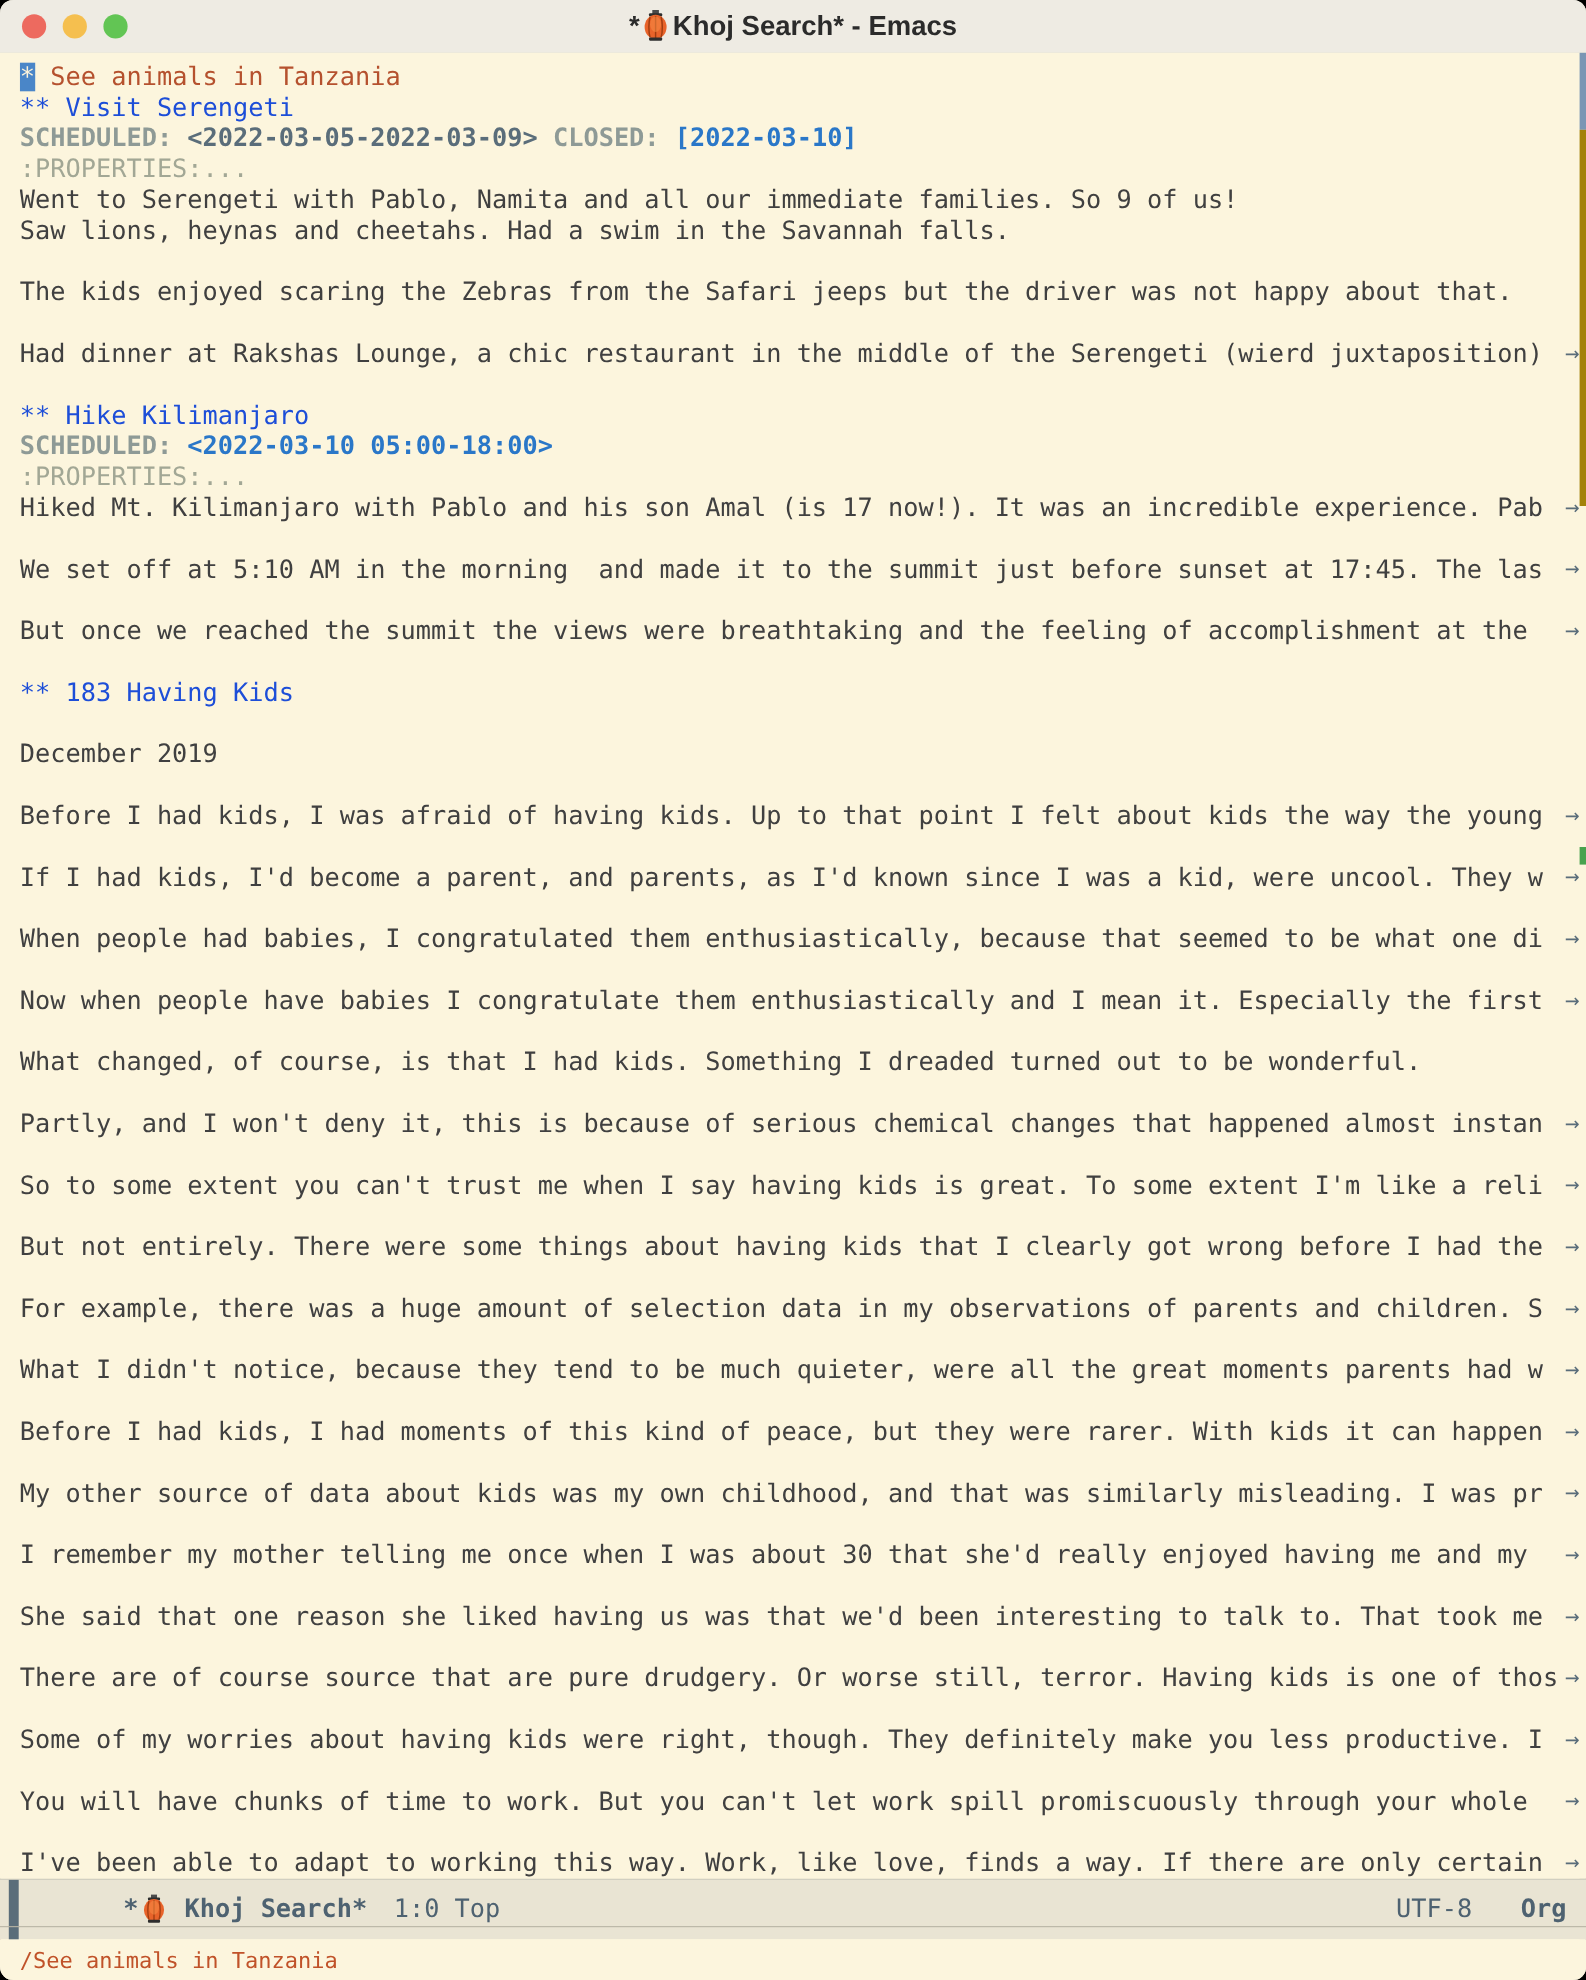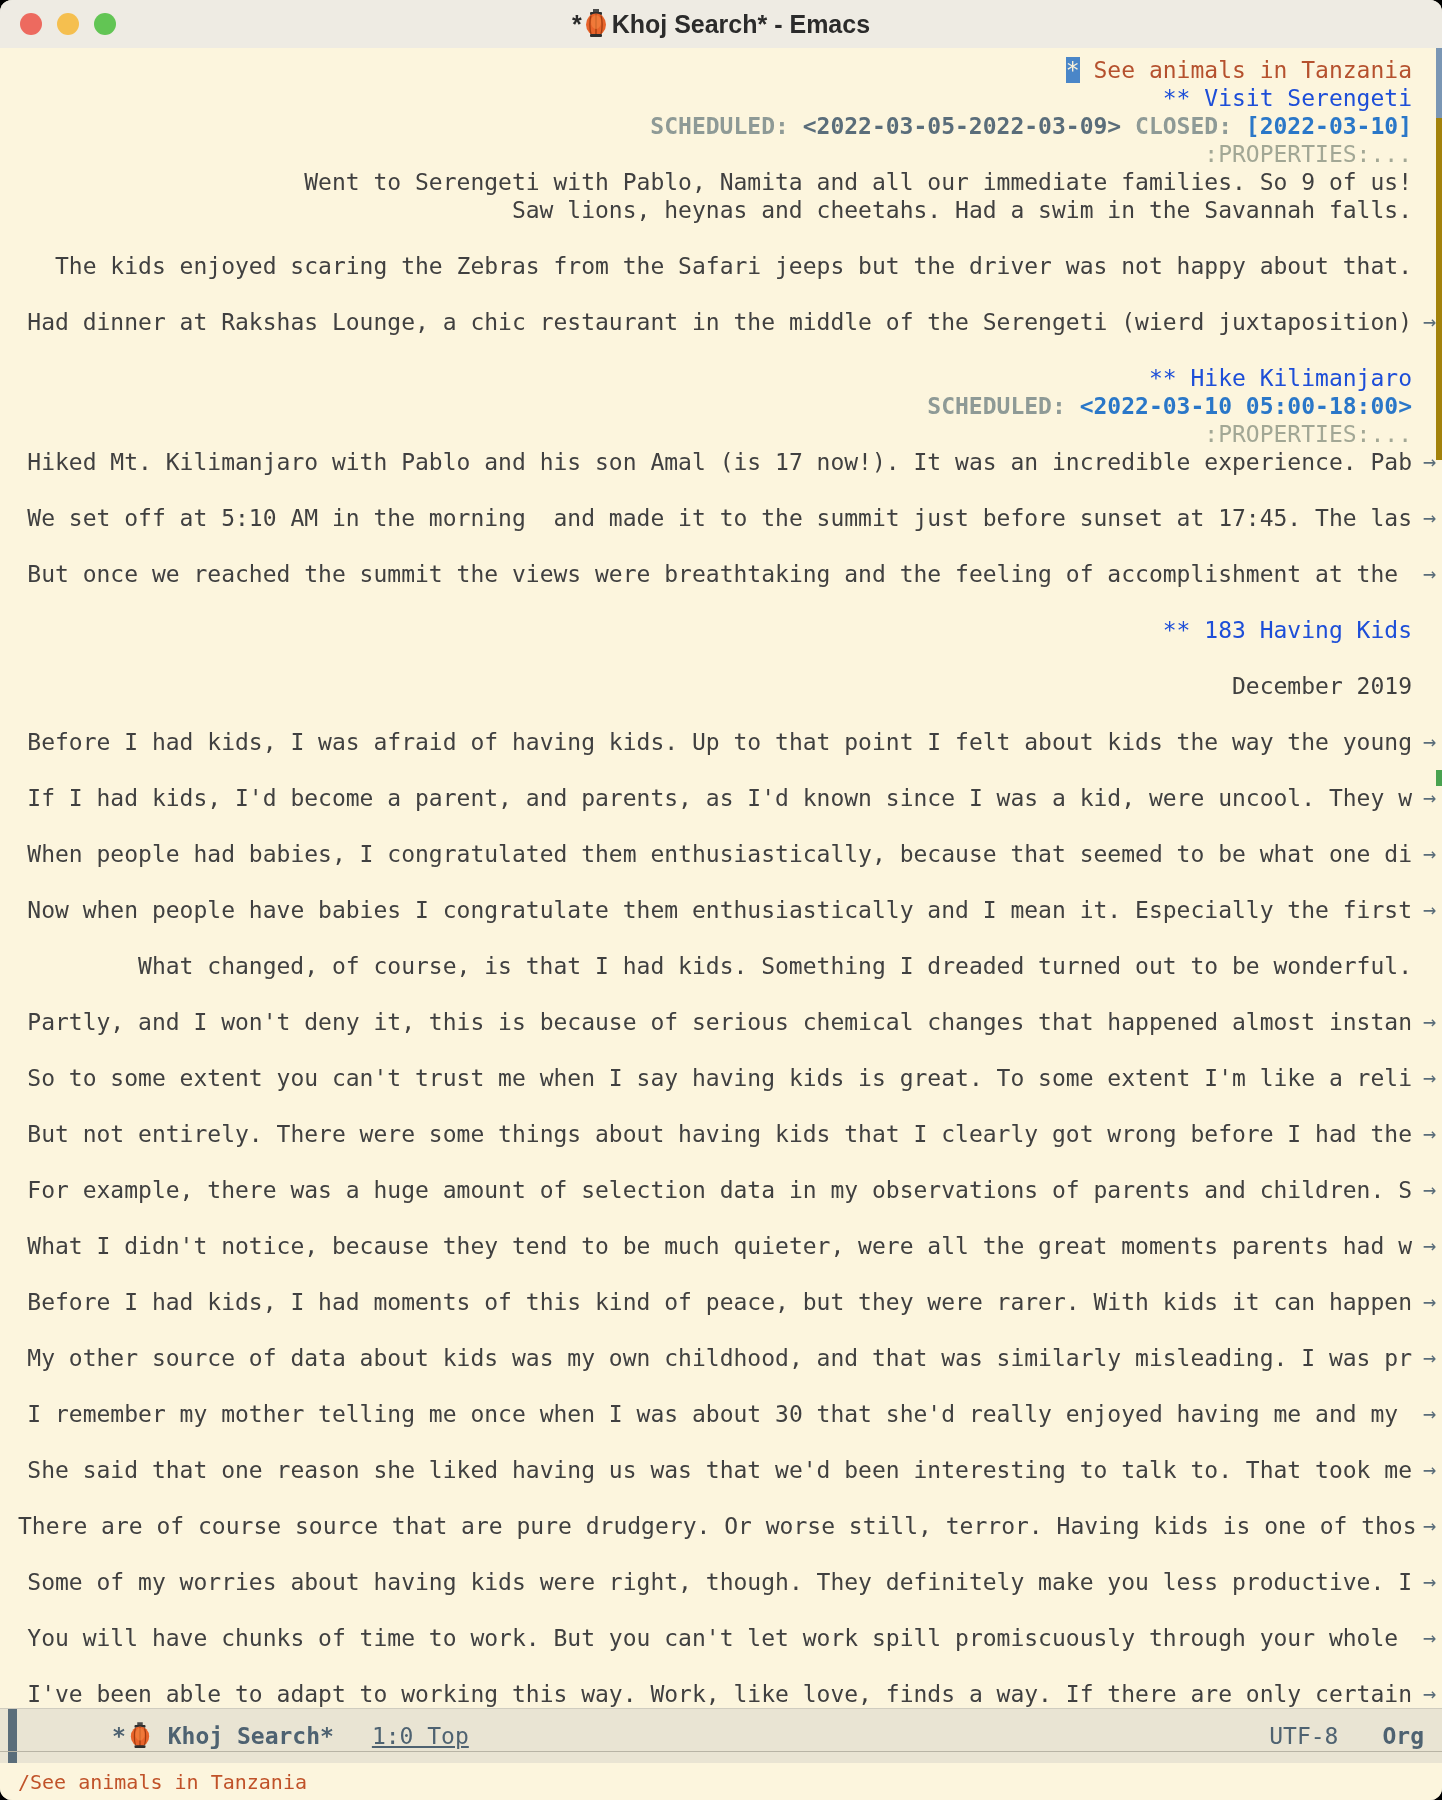--- a/index.html
+++ b/index.html
@@ -7,41 +7,41 @@
   #window{position:absolute;top:0;left:0;width:1442px;height:1800px;border-radius:12px;overflow:hidden;background:#fcf5dd;box-shadow:0 0 0 1px #b9b6ac inset;}
   
   #titlebar{position:relative;height:48px;background:#eeebe3;border-bottom:1px solid #d2cfc5;display:flex;align-items:center;justify-content:center;}
   .tl{position:absolute;top:13px;width:22px;height:22px;border-radius:50%;}
   #tl-close{left:20px;}
   #tl-min{left:57px;}
   #tl-zoom{left:94px;}
   #title{display:flex;align-items:center;font-family:"Liberation Sans",sans-serif;font-weight:bold;font-size:25px;color:#2b2b2b;}
   #title svg{margin:0 4px 0 2px;}
   
-  #buffer{position:absolute;top:48px;left:0;right:0;height:1660px;background:#fcf5dd;padding:8px 0 0 18px;box-sizing:border-box;text-align:right;}
+  #buffer{position:absolute;top:48px;left:0;right:0;height:1660px;background:#fcf5dd;padding:8px 0 0 18px;box-sizing:border-box;}
   .line{position:relative;height:28px;line-height:28px;font-size:23px;white-space:pre;overflow:hidden;padding-right:30px;color:#5a6d7a;}
   .s-body{color:#404040;}
   .s-h1{color:#b5512e;}
   .s-h2{color:#1d4ed8;}
   .s-kw{color:#8e9a96;font-weight:bold;}
   .s-ts{color:#5a6d7a;font-weight:bold;}
   .s-blue{color:#2a77c8;font-weight:bold;}
   .s-prop{color:#a2a795;}
   .s-cursor{background:#4a86c8;color:#fdf3da;}
   .trunc{position:absolute;right:6px;top:0;color:#5a6d7a;font-size:22px;}
   
   #scroll-strip{position:absolute;top:48px;right:0;width:6px;bottom:0;}
   .sb-seg{position:absolute;left:0;width:6px;}
   
   #modeline{position:absolute;left:0;right:0;top:1708px;height:55px;background:#e9e4d3;border-top:1px solid #cfccbf;box-sizing:border-box;display:flex;align-items:center;font-size:23px;color:#4e6271;}
   #modeline:after{content:"";position:absolute;left:0;right:0;top:42px;height:1px;background:#b8b4a5;}
   #ml-scrollbox{position:absolute;left:8px;top:0;width:9px;height:55px;background:#5a6d7a;}
   #ml-left{display:flex;align-items:center;margin-left:112px;font-weight:bold;white-space:pre;}
   #ml-left svg{margin:0 3px;}
-  #ml-pos{font-weight:normal;margin-left:38px;white-space:pre;text-decoration:underline;}
+  #ml-pos{font-weight:normal;margin-left:24px;white-space:pre;}
   #ml-right{margin-left:auto;margin-right:18px;display:flex;align-items:center;white-space:pre;}
   #ml-enc{font-weight:normal;}
   #ml-mode{font-weight:bold;margin-left:44px;}
   
   #minibuffer{position:absolute;left:0;right:0;top:1763px;height:37px;background:#fcf5dd;display:flex;align-items:center;padding-left:18px;box-sizing:border-box;}
   #minibuffer-text{font-size:20px;color:#c05229;white-space:pre;}
 </style>
 </head>
 <body>
 

